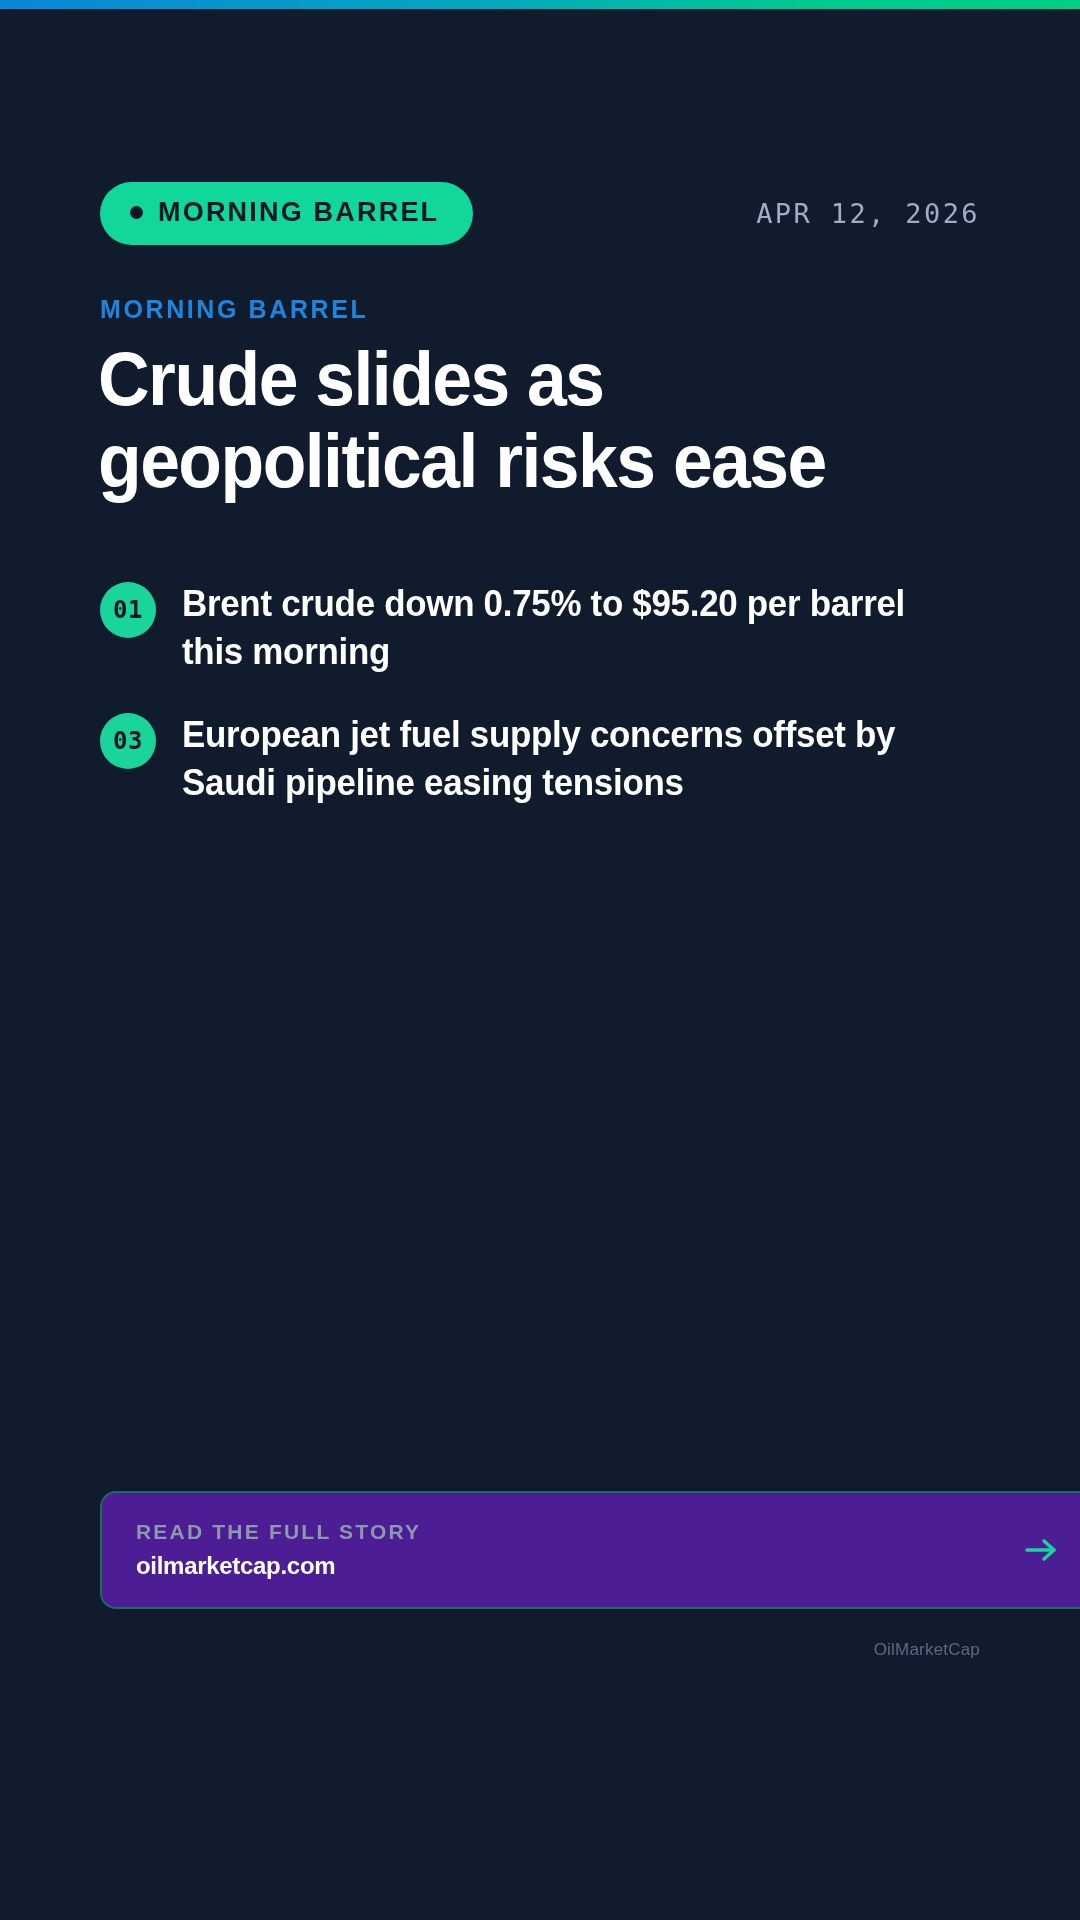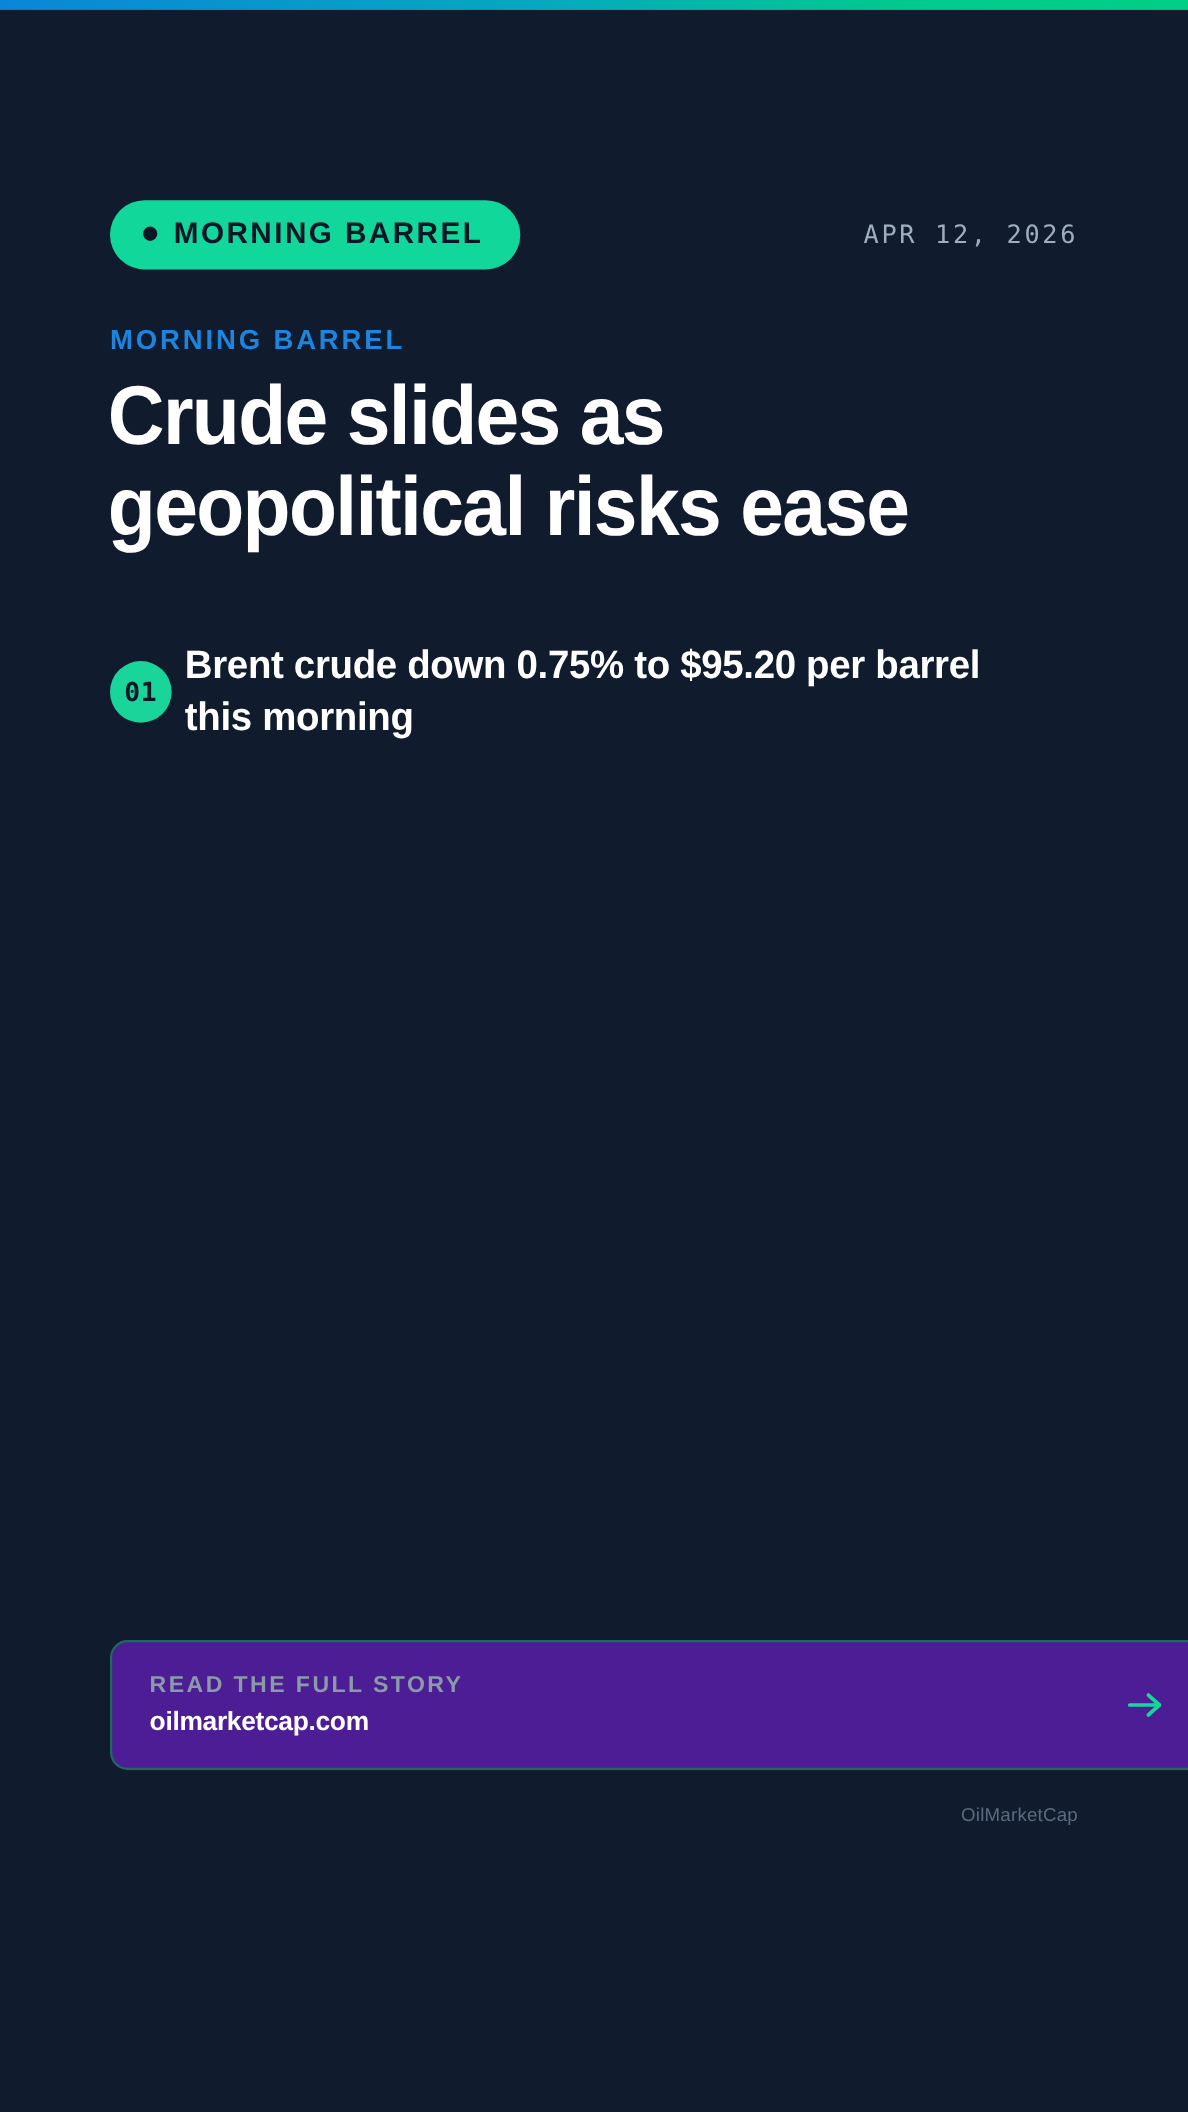--- a/index.html
+++ b/index.html
@@ -60,21 +60,21 @@
   .brand-badge .dot {
     width: 13px;
     height: 13px;
     border-radius: 50%;
     background: #0c1626;
     display: inline-block;
     flex: 0 0 auto;
   }
   .date-text {
     font-family: "DejaVu Sans Mono", "Liberation Mono", monospace;
-    font-size: 23px;
+    font-size: 27px;
     letter-spacing: 2.4px;
     color: #9fadc2;
     white-space: nowrap;
   }
 
   
   .kicker {
     position: absolute;
     top: 295px;
     left: 100px;
@@ -100,22 +100,22 @@
 
   
   .bullets {
     position: absolute;
     top: 580px;
     left: 100px;
     width: 890px;
   }
   .bullet {
     display: flex;
-    align-items: center;
-    gap: 12px;
+    align-items: flex-start;
+    gap: 26px;
     margin-bottom: 36px;
   }
   .bullet:last-child { margin-bottom: 0; }
   .bullet-num {
     flex: 0 0 auto;
     width: 56px;
     height: 56px;
     border-radius: 50%;
     background: #19d59a;
     color: #0c1626;
@@ -207,20 +207,24 @@
   <div class="headline">Crude slides as geopolitical risks ease</div>
 
   <div class="bullets">
 
     <div class="bullet">
       <div class="bullet-num">01</div>
       <div class="bullet-text">Brent crude down 0.75% to $95.20 per barrel this morning</div>
     </div>
 
 
+    <div class="bullet">
+      <div class="bullet-num">03</div>
+      <div class="bullet-text">European jet fuel supply concerns offset by Saudi pipeline easing tensions</div>
+    </div>
 
   </div>
 
   <div class="cta-card">
     <div class="cta-left">
       <div class="cta-label">READ THE FULL STORY</div>
       <div class="cta-url">oilmarketcap.com</div>
     </div>
     <div class="cta-arrow">
       <svg width="36" height="28" viewBox="0 0 36 28" fill="none" aria-hidden="true">

